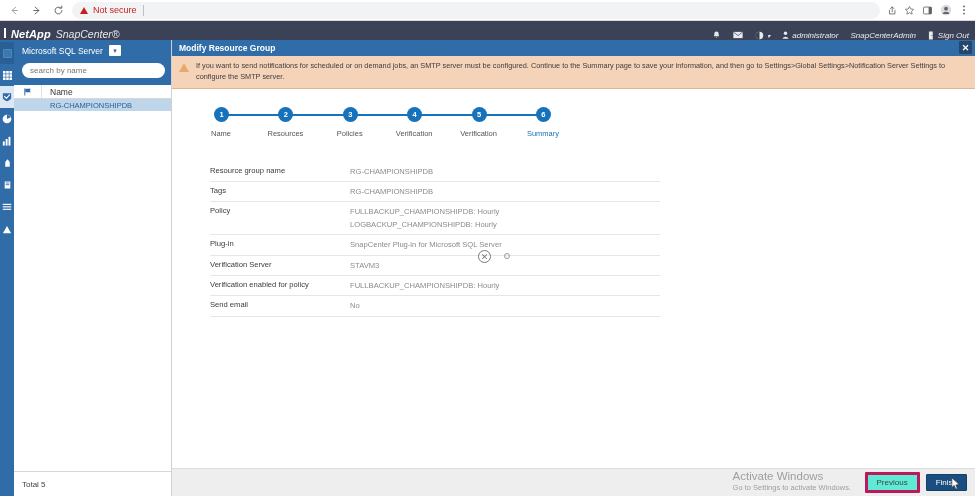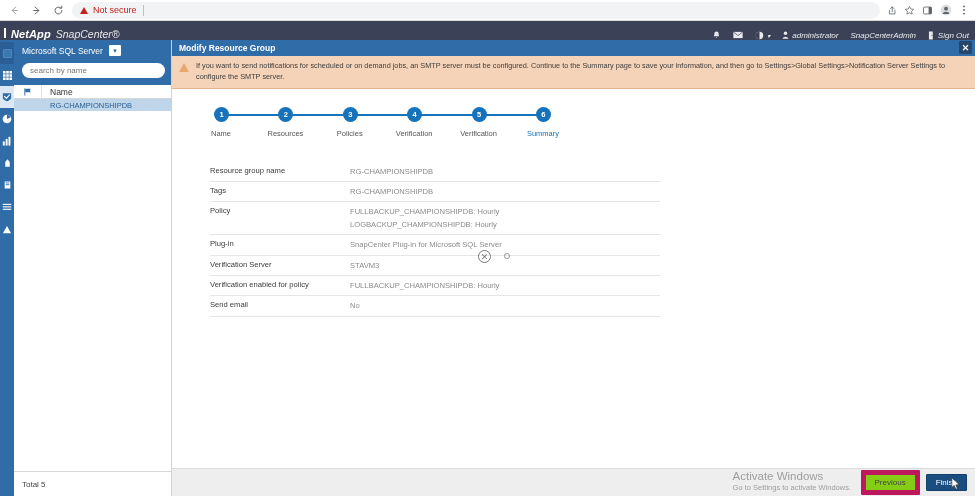--- a/index.html
+++ b/index.html
@@ -255,21 +255,21 @@
     height: 28px; background: #eeeeee;
     border-top: 1px solid #dcdcdc;
     display: flex; align-items: center; justify-content: flex-end;
     padding-right: 8px; gap: 6px;
     position: relative;
   }
   .btn {
     font-size: 8px; padding: 3px 9px; border-radius: 1px; cursor: pointer;
     font-family: "Liberation Sans", sans-serif;
   }
-  .btn-prev { background: #84cc16; border: 5px solid #be185d; color: #444; }
+  .btn-prev { background: #5eead4; border: 3px solid #be185d; color: #444; }
   .btn-finish { background: #1a4d80; border: 1px solid #14406c; color: #ffffff; }
 
   
   .watermark {
     position: absolute;
     right: 124px; bottom: 4px;
     text-align: left; color: #9a9a9a;
     pointer-events: none;
   }
   .wm1 { font-size: 11.5px; color: #9e9e9e; }

